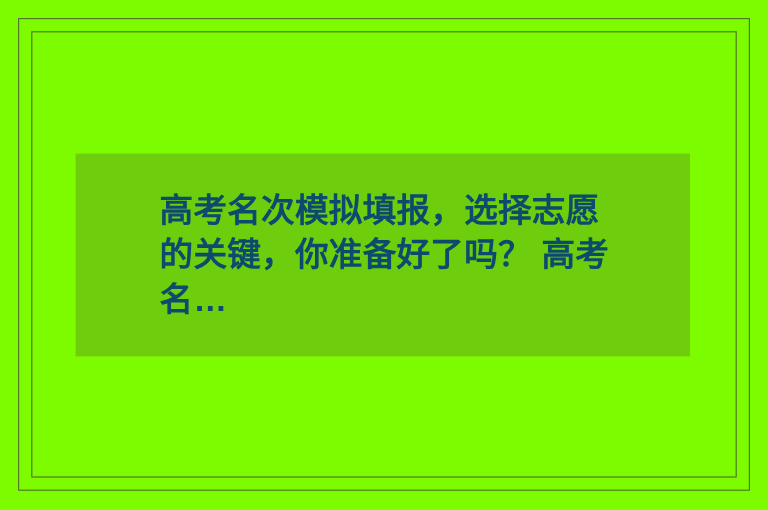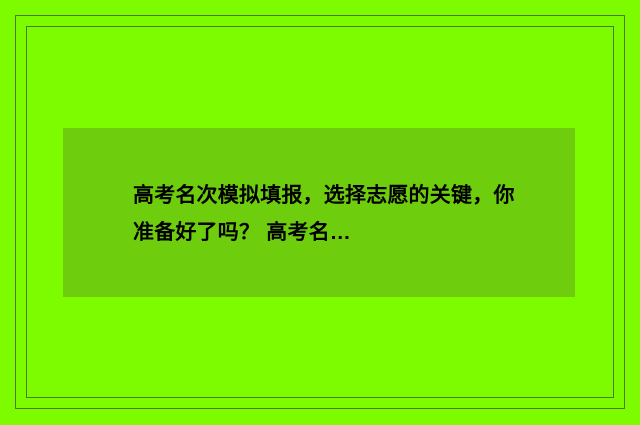--- a/index.html
+++ b/index.html
@@ -58,22 +58,22 @@
     display: flex;
     align-items: center;
     justify-content: flex-start;
   }
 
   .headline {
     margin: 0;
     padding: 0 58px 0 70px;
     width: 100%;
     box-sizing: border-box;
-    color: #000000;
-    font-size: 21px;
+    color: #0c4a6e;
+    font-size: 28px;
     font-weight: bold;
     line-height: 37px;
     letter-spacing: 0.2px;
     text-align: left;
     font-family: "Liberation Sans", "DejaVu Sans", sans-serif;
     word-break: break-all;
     overflow: hidden;
   }
 </style>
 </head>

